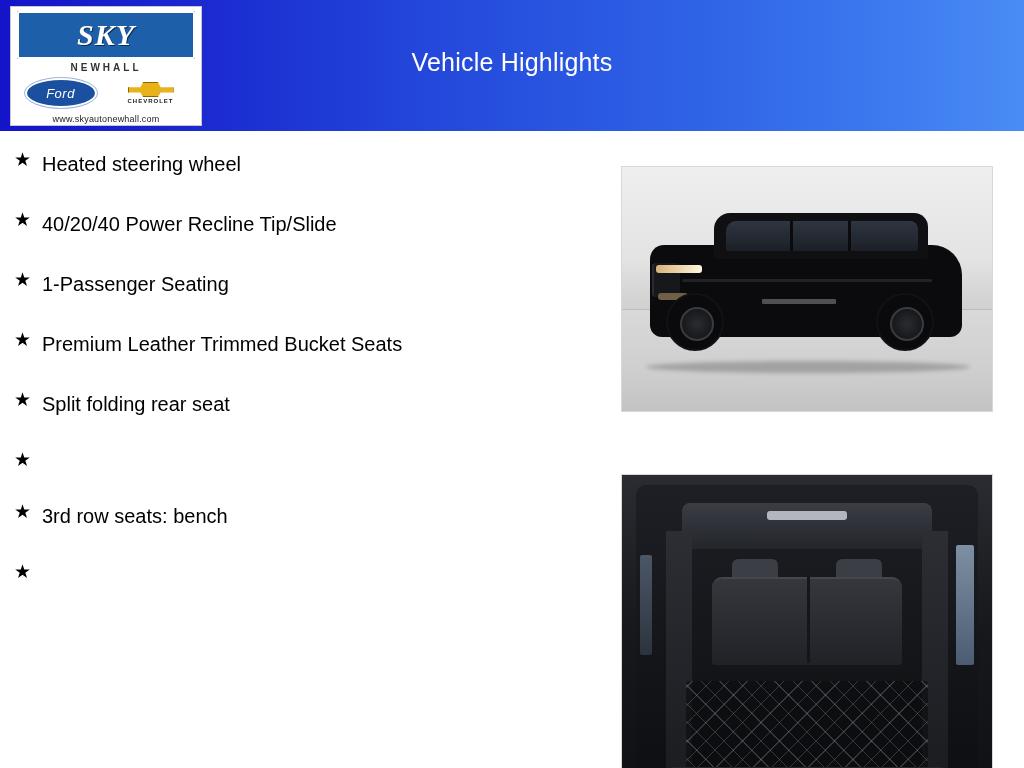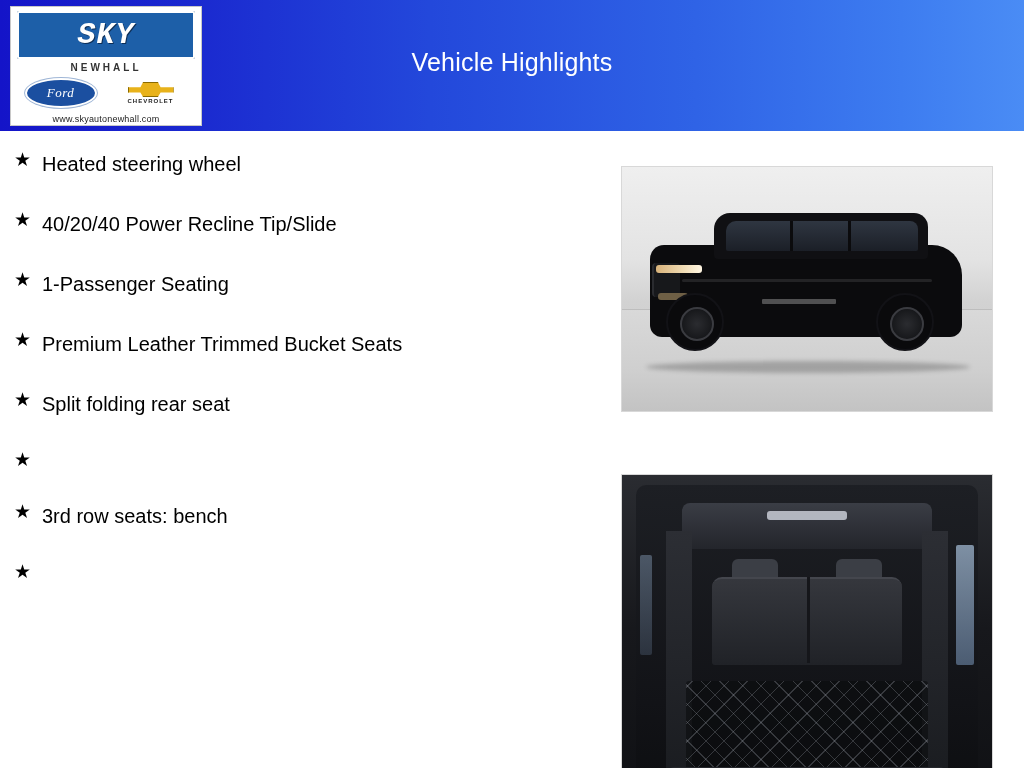--- a/index.html
+++ b/index.html
@@ -77,21 +77,21 @@
     width: 178px;
     height: 52px;
     background: #16457d;
     display: flex;
     align-items: center;
     justify-content: center;
     border-radius: 2px;
   }
   .logo-sky-text {
     color: #ffffff;
-    font-family: Liberation Mono, monospace;
+    font-family: Liberation Serif, serif;
     font-weight: bold;
     font-style: italic;
     font-size: 30px;
     letter-spacing: 1px;
     line-height: 1;
     text-shadow: 1px 1px 0 #0d2d55;
   }
   .logo-newhall {
     margin-top: 3px;
     color: #333333;
@@ -116,21 +116,21 @@
     width: 68px;
     height: 26px;
     background: #1b4fa0;
     border: 2px solid #ffffff;
     border-radius: 50% / 50%;
     box-shadow: 0 0 0 1px #9fb6d6;
     display: flex;
     align-items: center;
     justify-content: center;
     color: #ffffff;
-    font-family: Liberation Serif, serif;
+    font-family: Liberation Sans, sans-serif;
     font-style: italic;
     font-size: 13px;
     letter-spacing: 0.5px;
   }
   .brand-chevy {
     width: 74px;
     height: 28px;
     display: flex;
     flex-direction: column;
     align-items: center;

